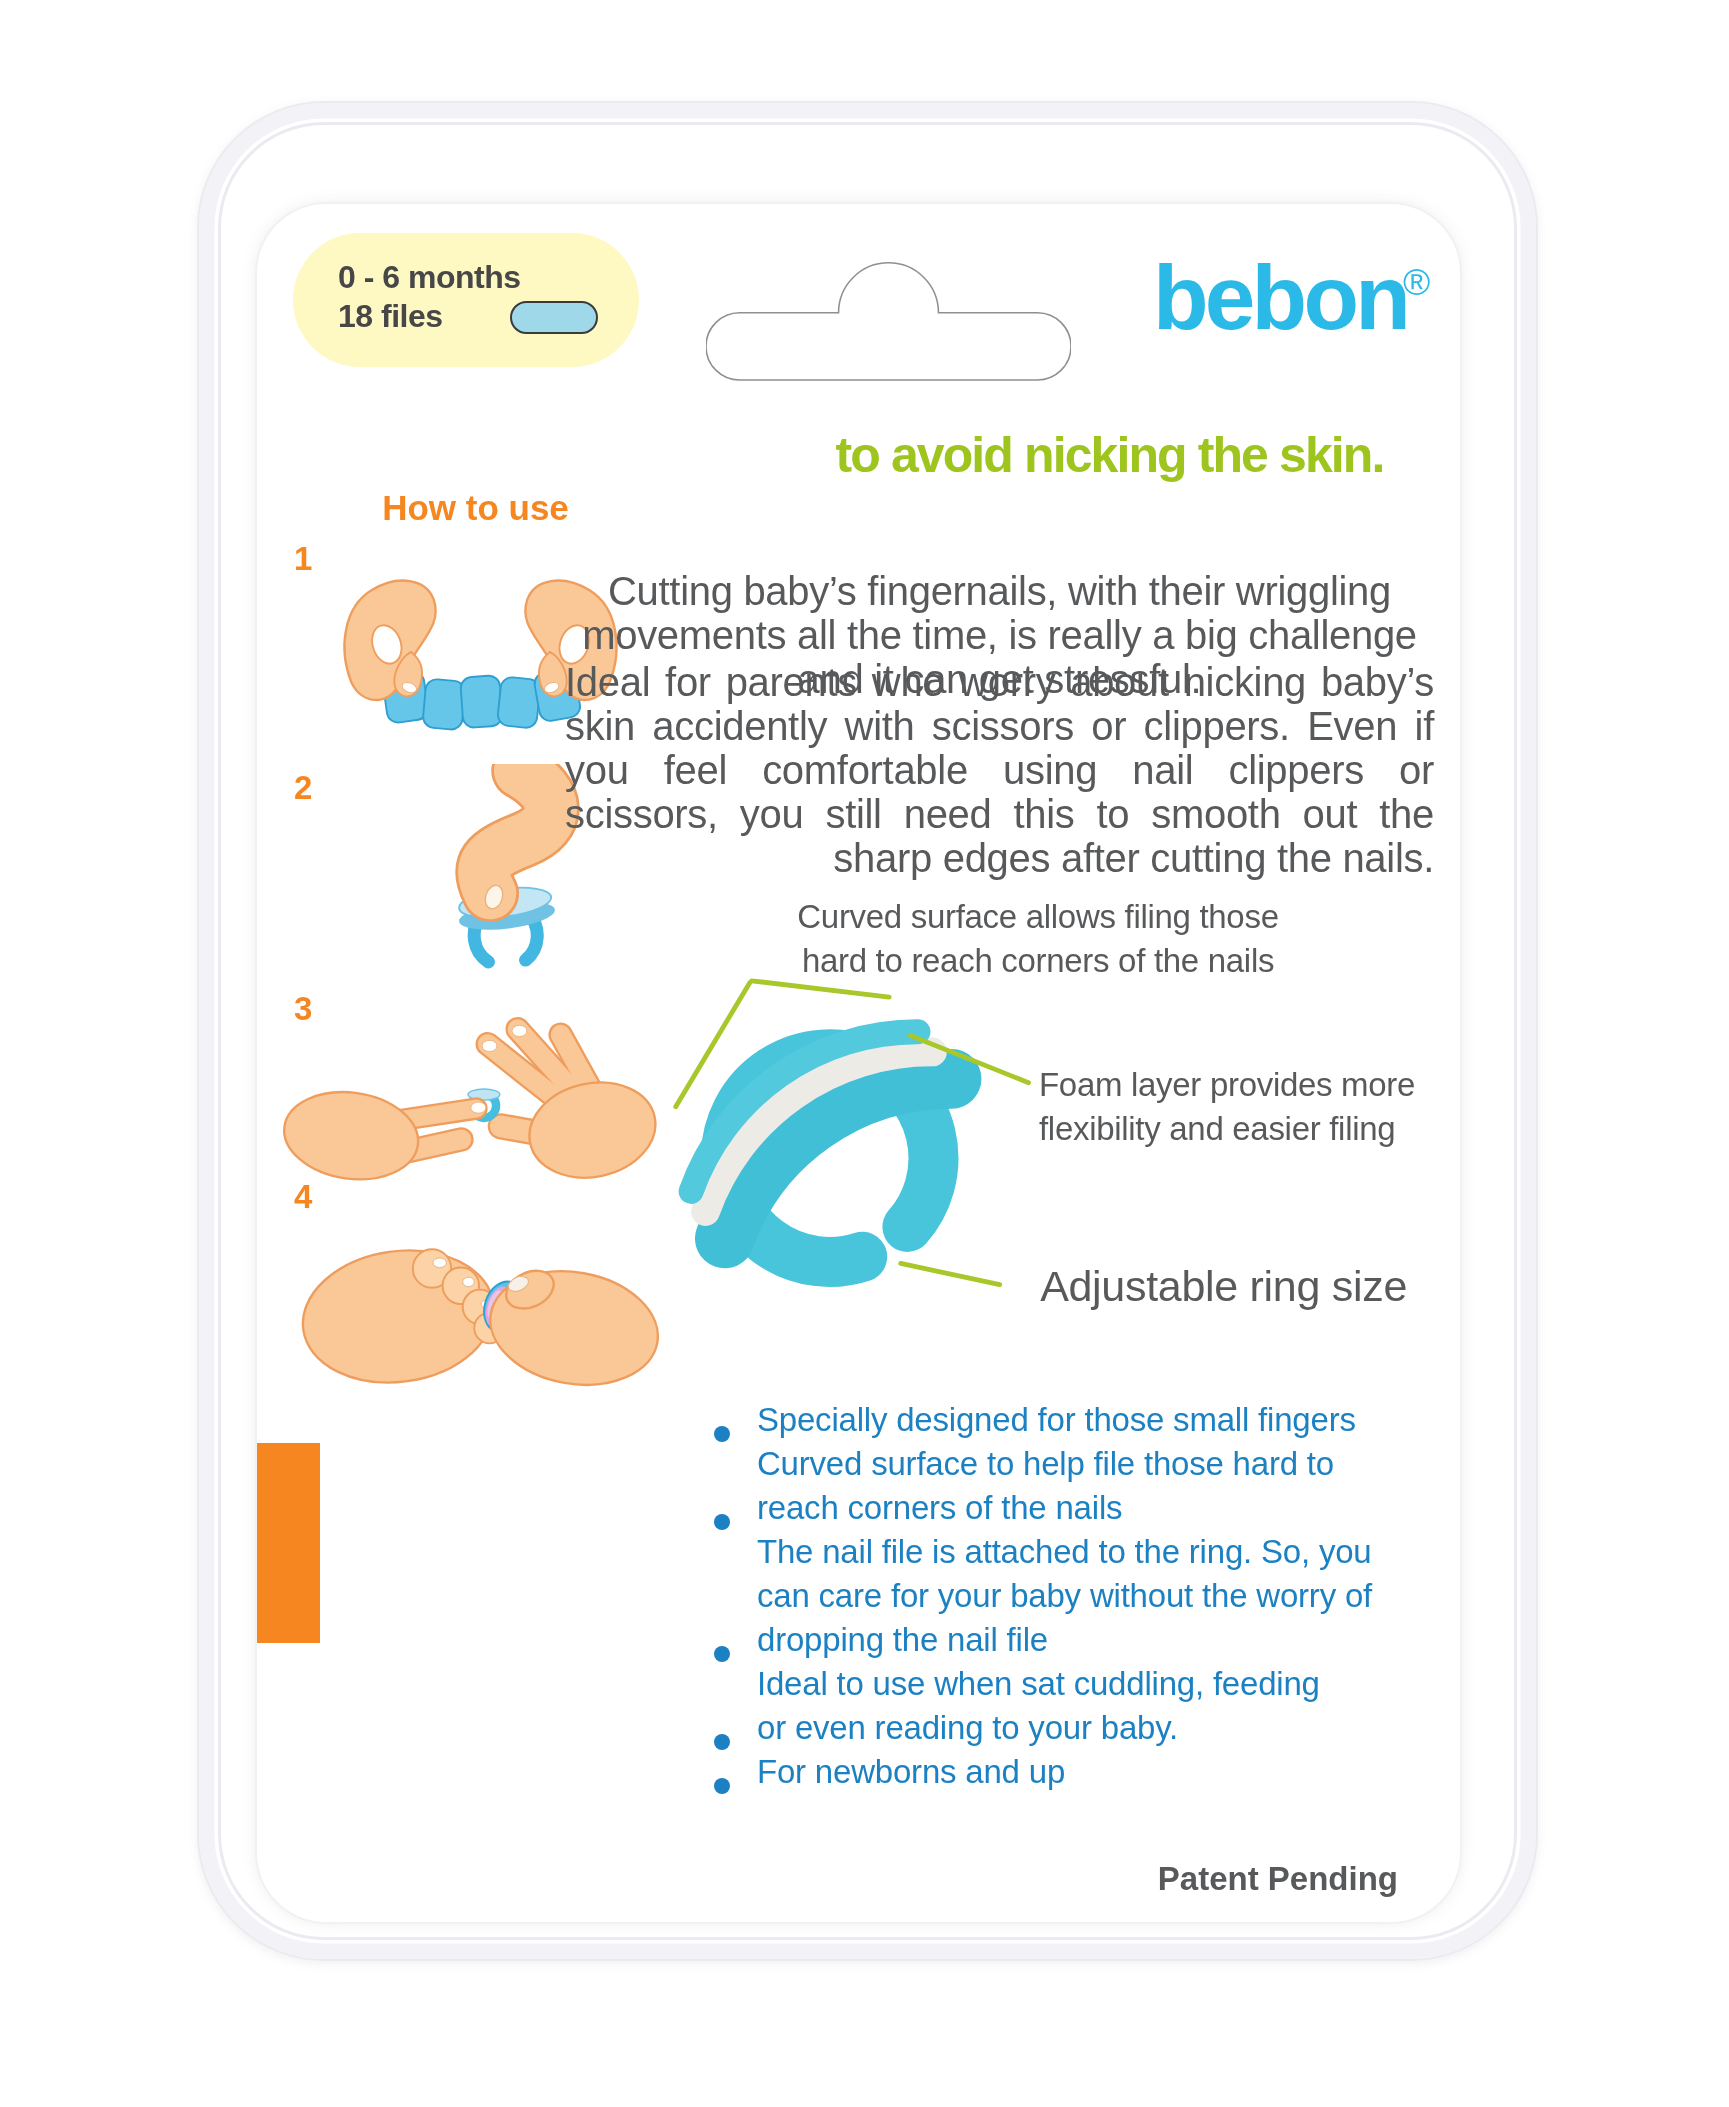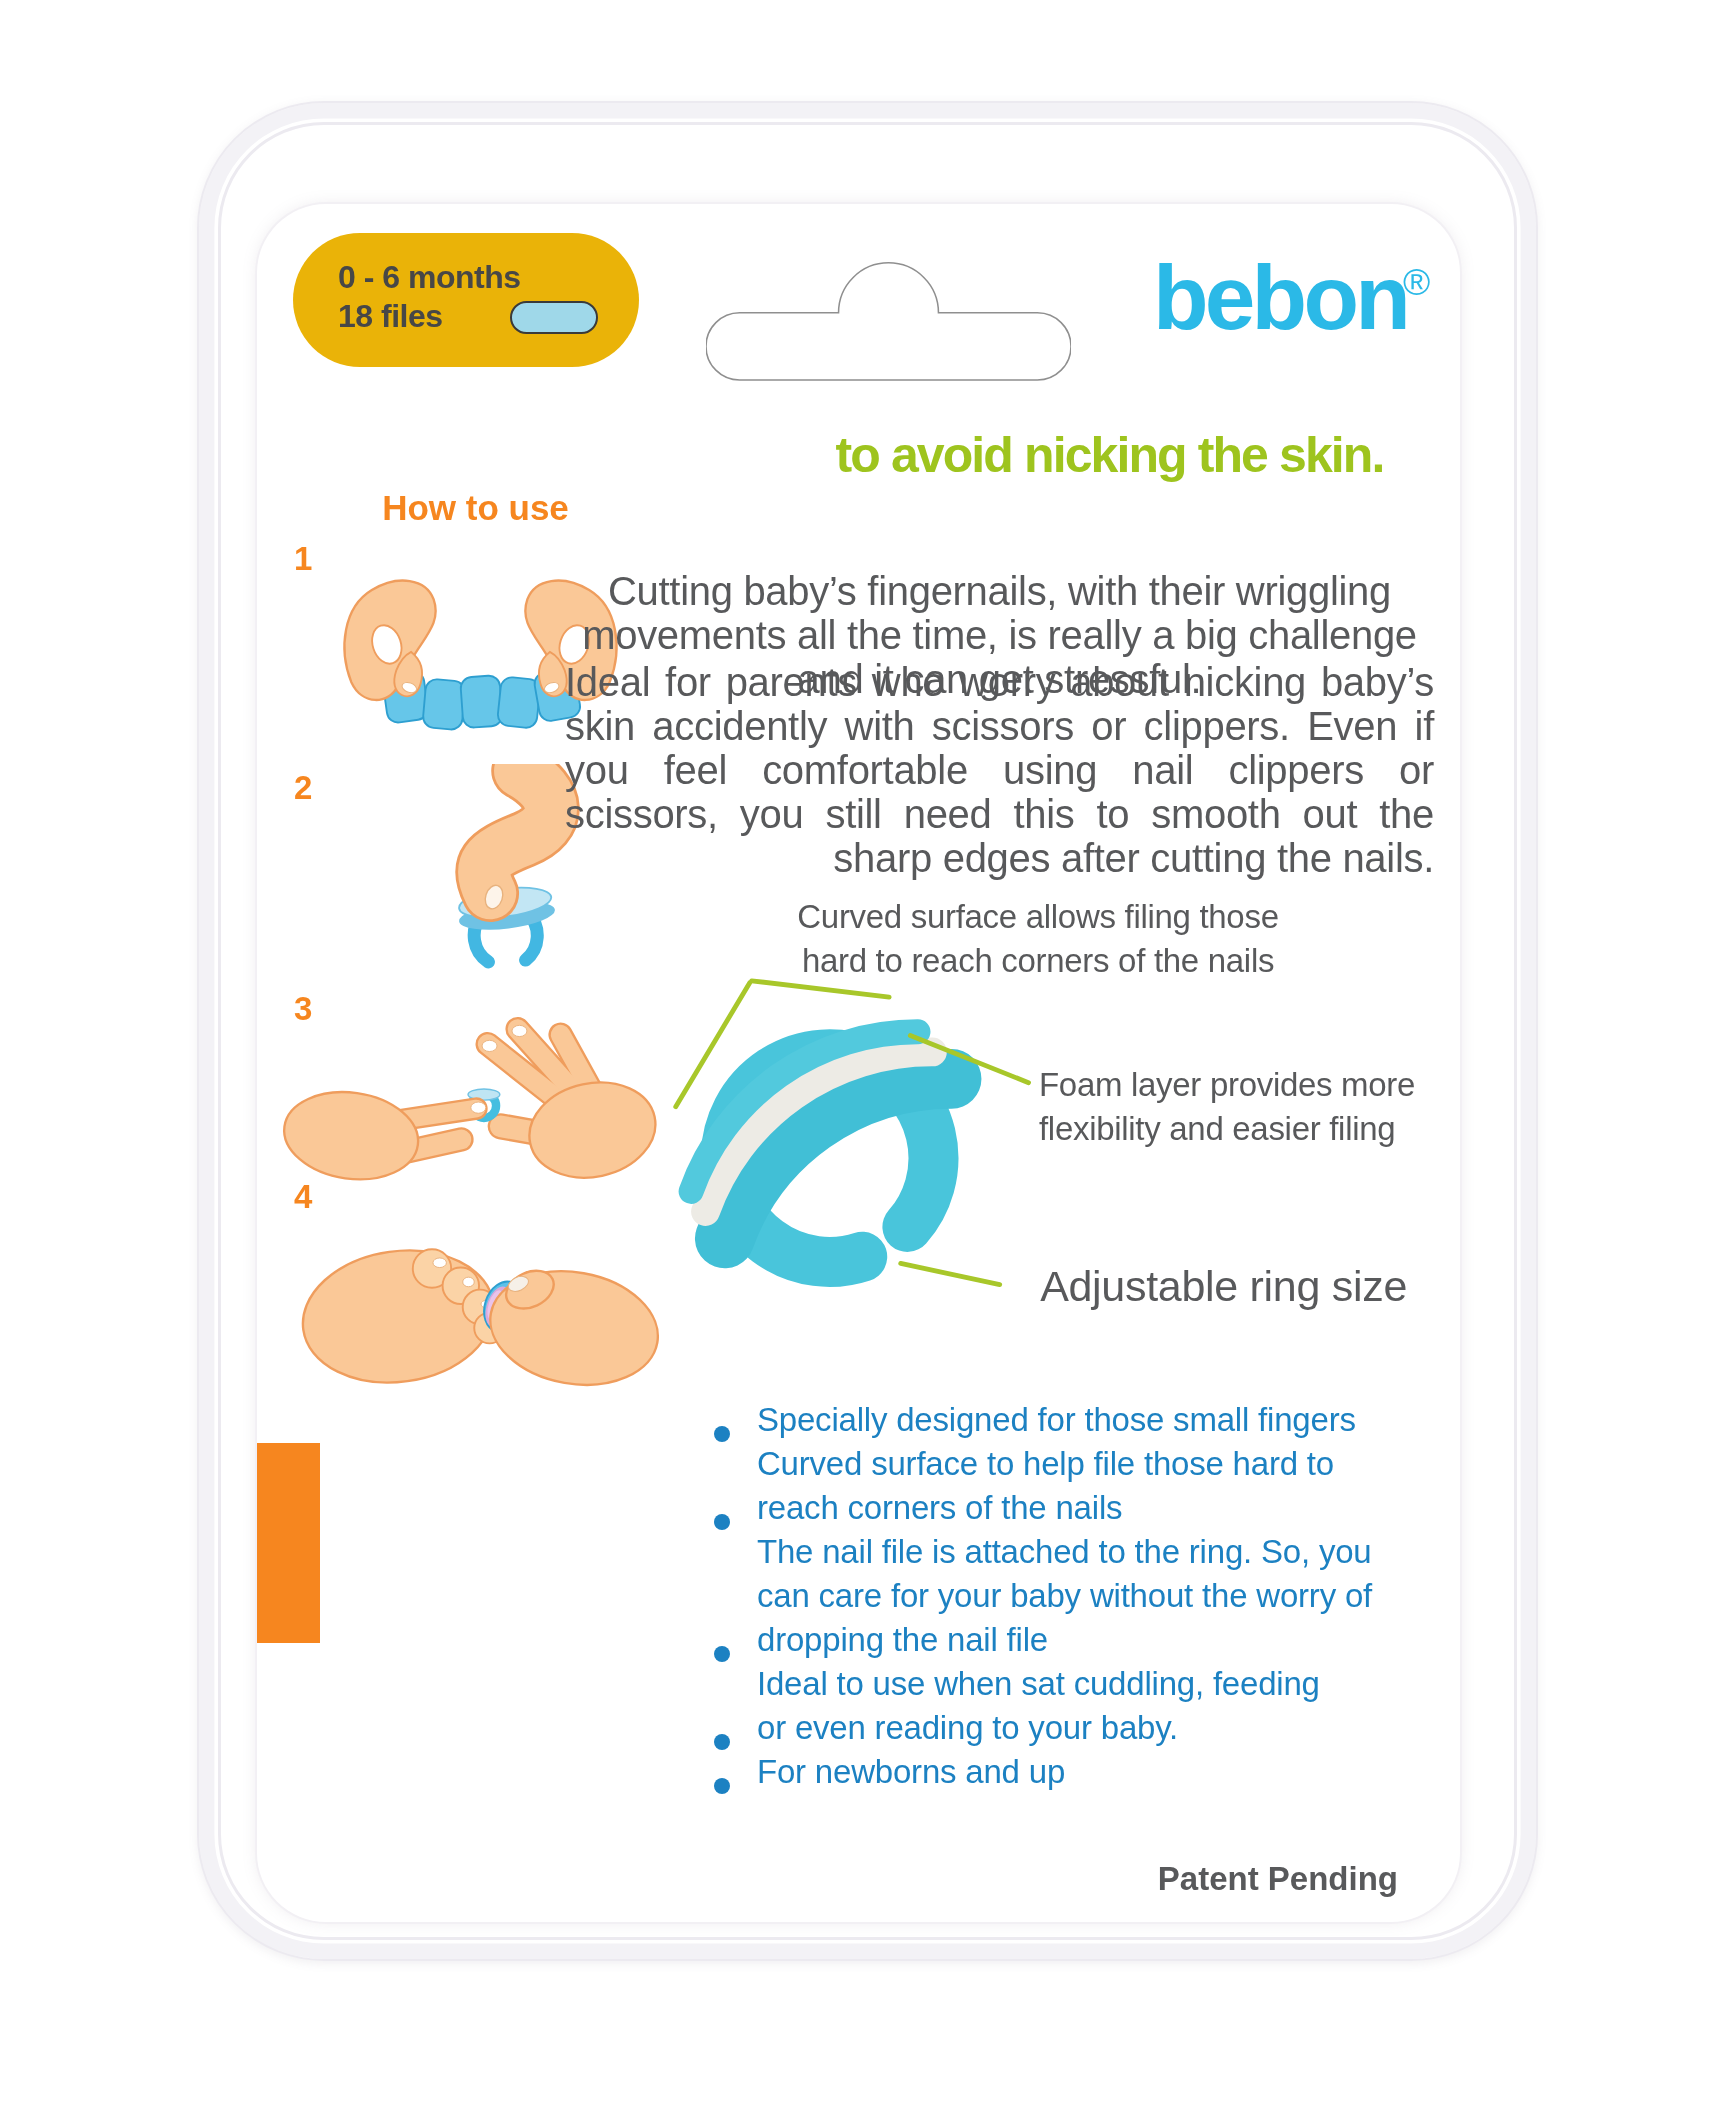--- a/index.html
+++ b/index.html
@@ -16,21 +16,21 @@
     box-shadow: inset 0 0 0 15.4px #f3f2f6, inset 0 0 0 19px #ffffff,
                 inset 0 0 0 22px #eceaf0, 0 2.9px 9.6px rgba(120,110,130,0.10);
   }
   .card{
     left:257px;top:204px;width:1203px;height:1718px;border-radius:69px;
     background:#ffffff;
     box-shadow:0 0 0 1.9px #f2f0f4, 0 0 15.4px rgba(140,130,150,0.16);
   }
 
   
-  .badge{left:293px;top:233px;width:346px;height:134px;border-radius:67px;background:#eab308;}
+  .badge{left:293px;top:233px;width:346px;height:134px;border-radius:67px;background:#fef9c3;}
   .badge-text{left:45px;top:25px;font-size:32px;line-height:39px;font-weight:bold;color:#474747;letter-spacing:-0.5px;}
   .badge-pill{left:217px;top:68px;width:88px;height:33px;border-radius:17.3px;background:#9FD8E9;border:2.9px solid #3A3A3A;box-sizing:border-box;}
 
   
   .hangtab{left:706px;top:257px;width:365px;height:125px;}
 
   
   .logo{left:1153px;top:252px;font-size:91px;line-height:91px;font-weight:bold;color:#2BB9E7;letter-spacing:-3.8px;}
   .rmark{left:1403px;top:262px;font-size:37px;color:#2BB9E7;font-weight:normal;}
 

